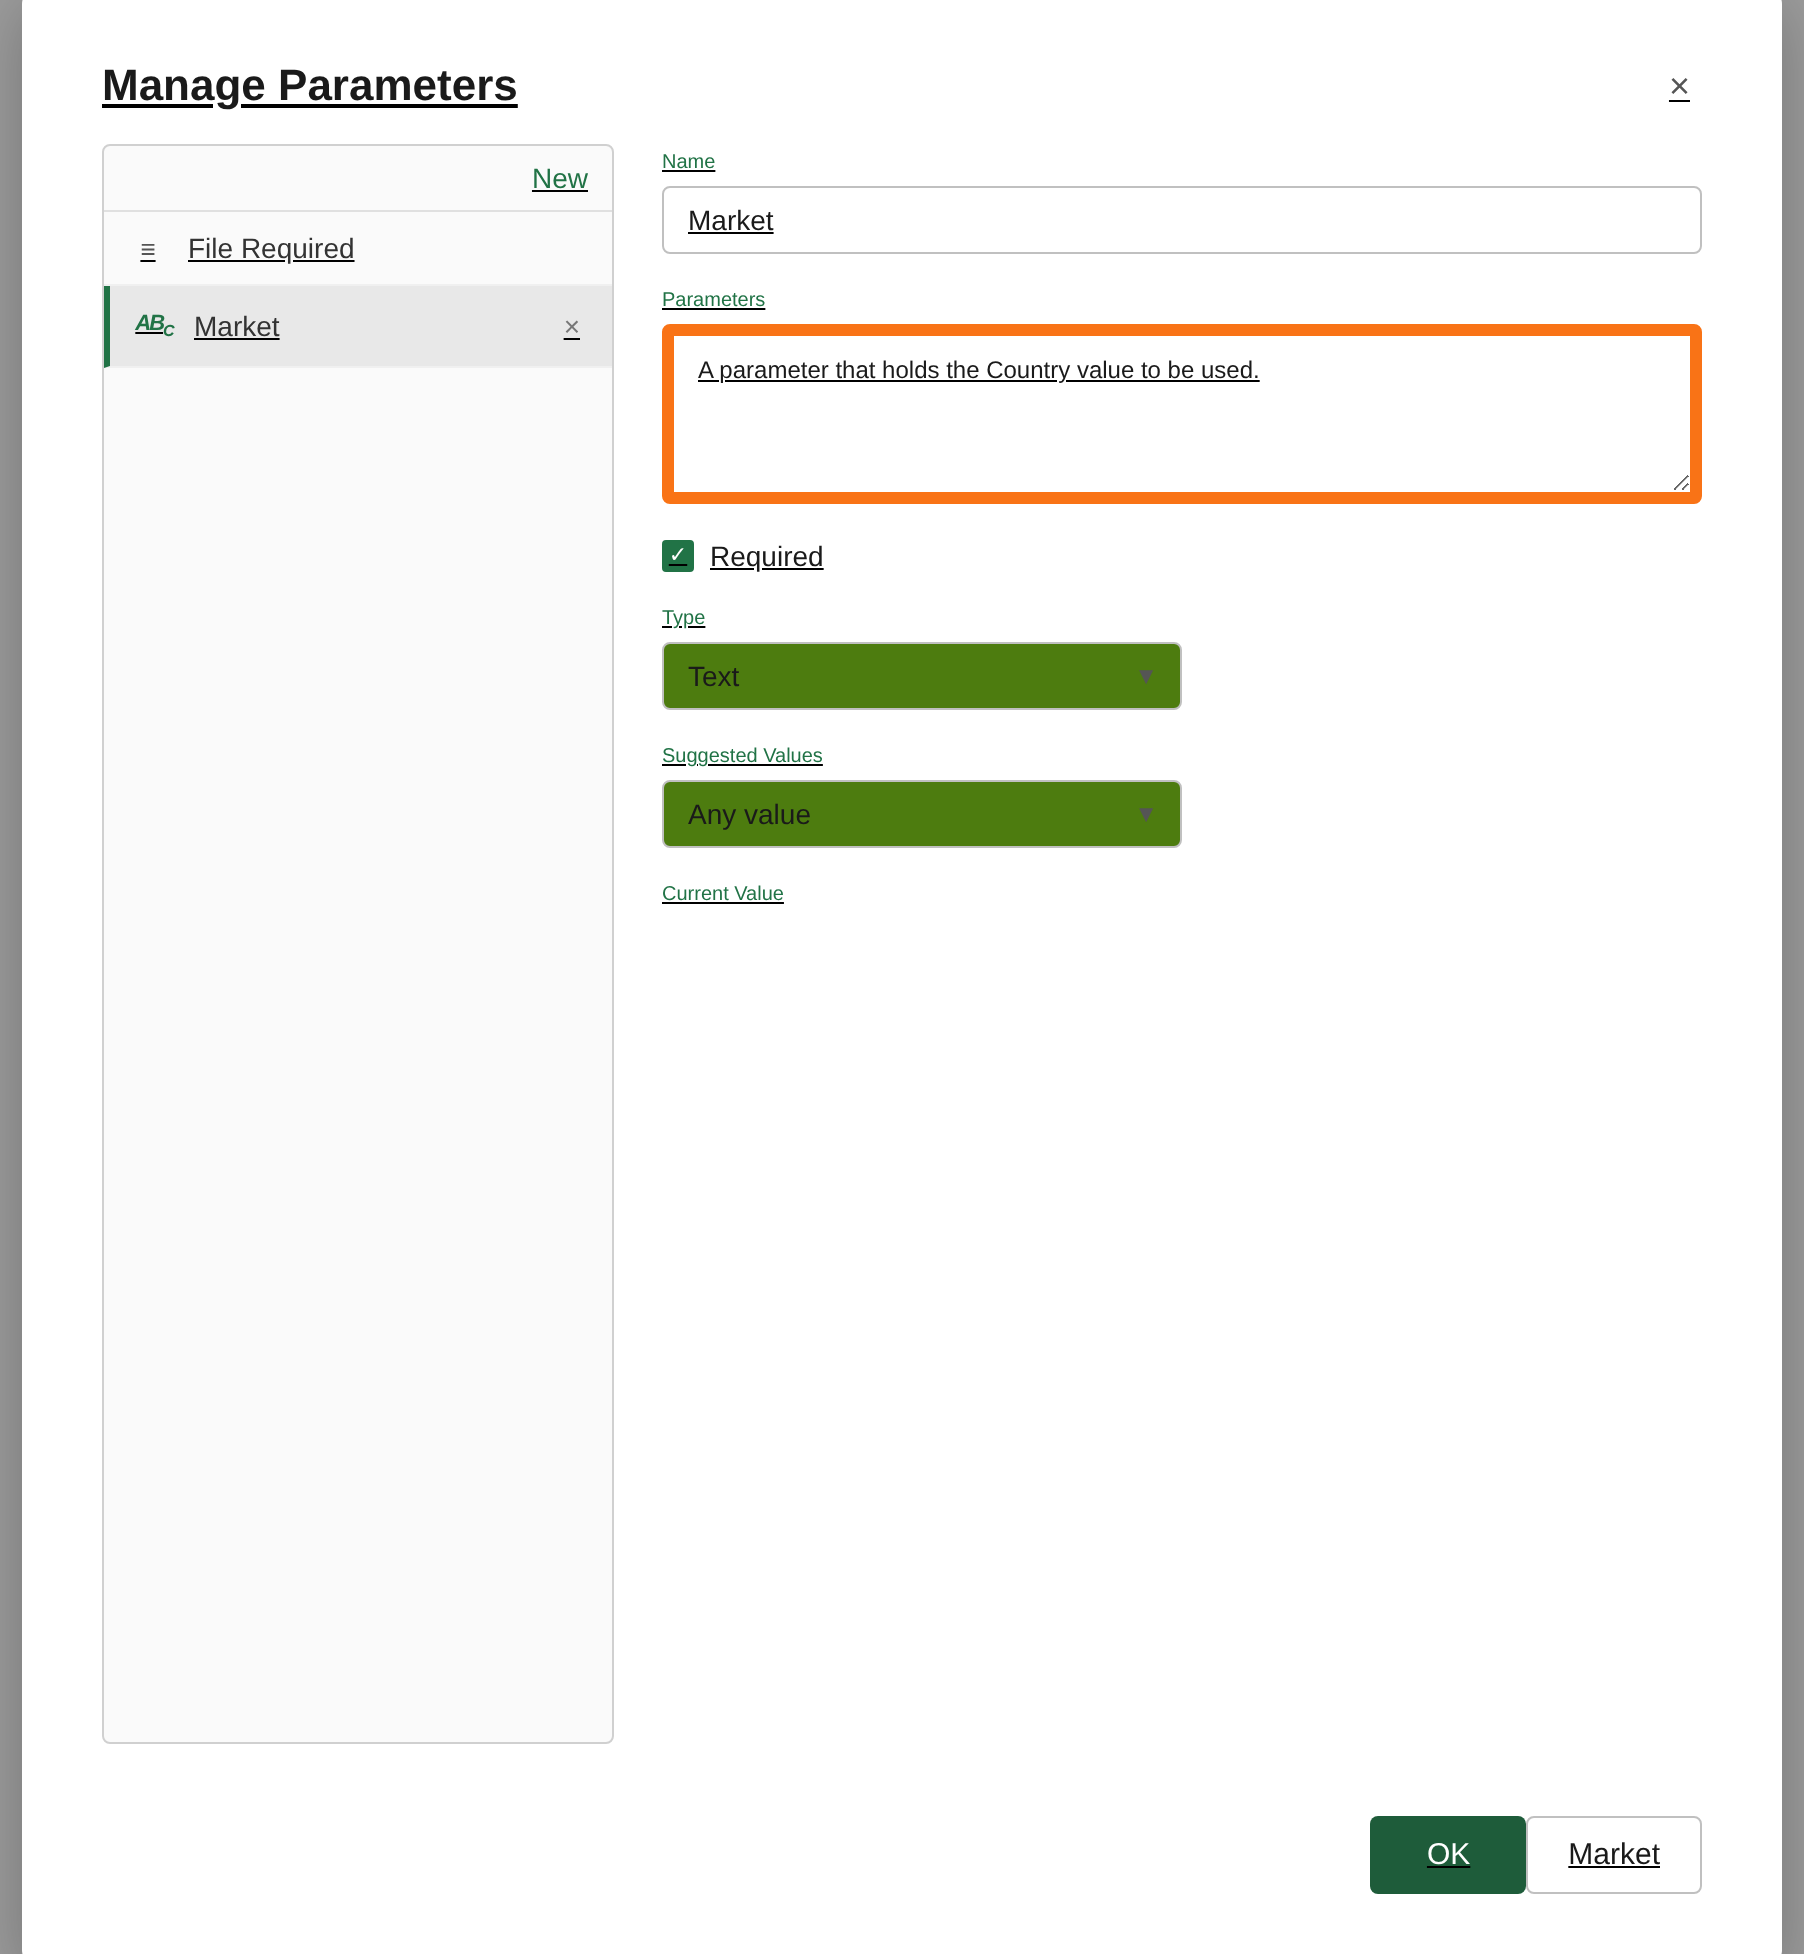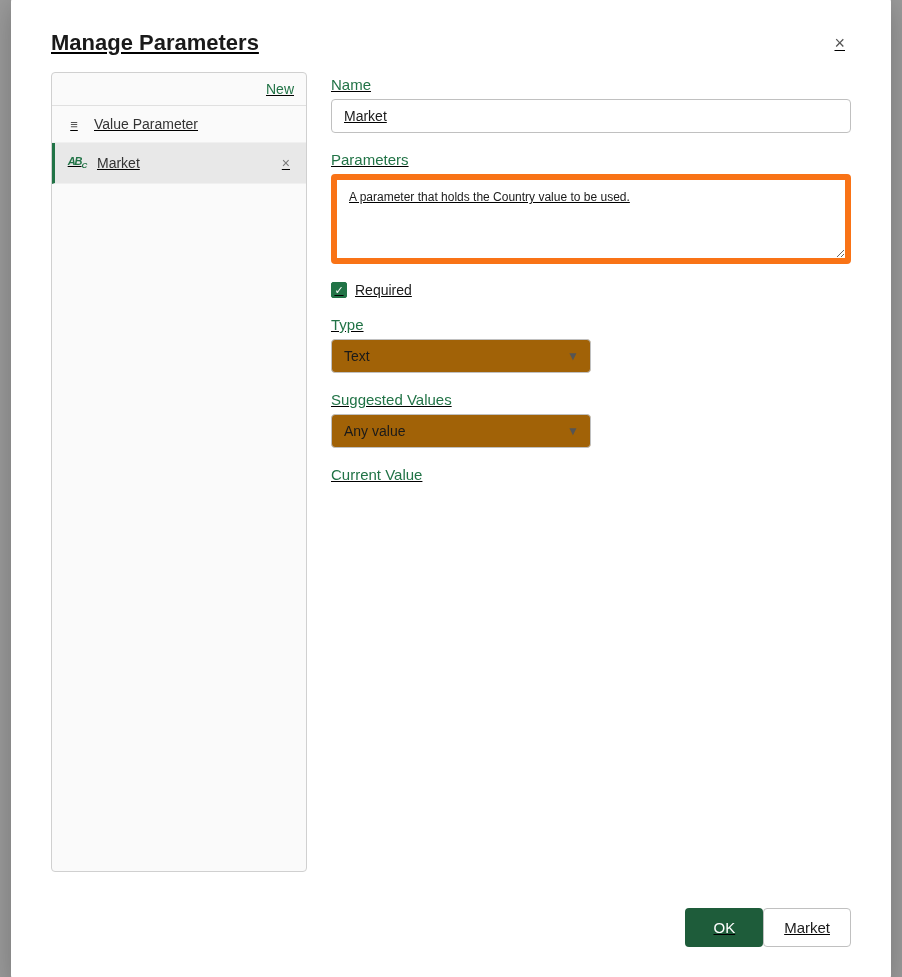--- a/index.html
+++ b/index.html
@@ -148,21 +148,21 @@
       padding-top: 4px;
     }
 
     .field-group {
       display: flex;
       flex-direction: column;
       gap: 6px;
     }
 
     .field-label {
-      font-size: 15px;
+      font-size: 10px;
       color: #217346;
       font-weight: 500;
     }
 
     .field-input {
       border: 1px solid #c0c0c0;
       border-radius: 4px;
       padding: 8px 12px;
       font-size: 14px;
       color: #1a1a1a;
@@ -218,21 +218,21 @@
     }
 
     .field-select {
       appearance: none;
       -webkit-appearance: none;
       border: 1px solid #c0c0c0;
       border-radius: 4px;
       padding: 8px 36px 8px 12px;
       font-size: 14px;
       color: #1a1a1a;
-      background: #a16207;
+      background: #4d7c0f;
       width: 100%;
       outline: none;
       cursor: pointer;
       font-family: inherit;
     }
 
     .select-arrow {
       position: absolute;
       right: 12px;
       top: 50%;
@@ -296,21 +296,21 @@
 
     <div class="dialog-body">
 
       <div class="left-panel">
         <div class="left-panel-header">
           <button class="new-link">New</button>
         </div>
         <ul class="param-list">
           <li class="param-item">
             <span class="param-icon file-icon">≡</span>
-            <span class="param-name">Value Parameter</span>
+            <span class="param-name">File Required</span>
           </li>
           <li class="param-item selected">
             <span class="param-icon abc-icon">AB<sub style="font-size:8px">C</sub></span>
             <span class="param-name">Market</span>
             <button class="remove-btn">×</button>
           </li>
         </ul>
       </div>
 
       <div class="right-panel">

